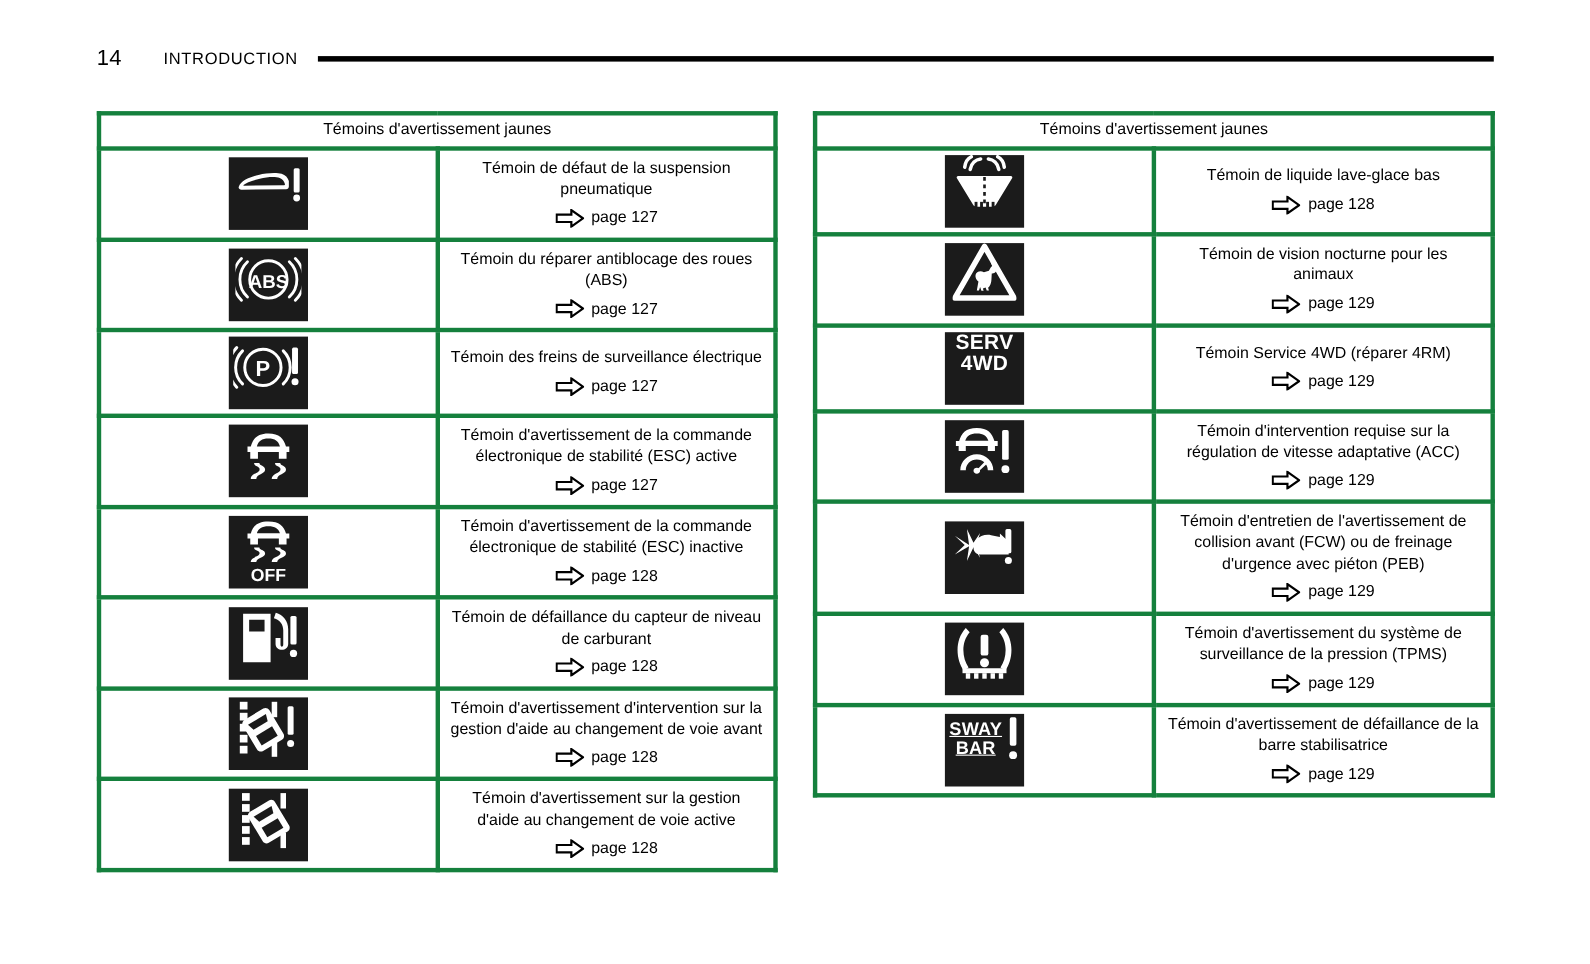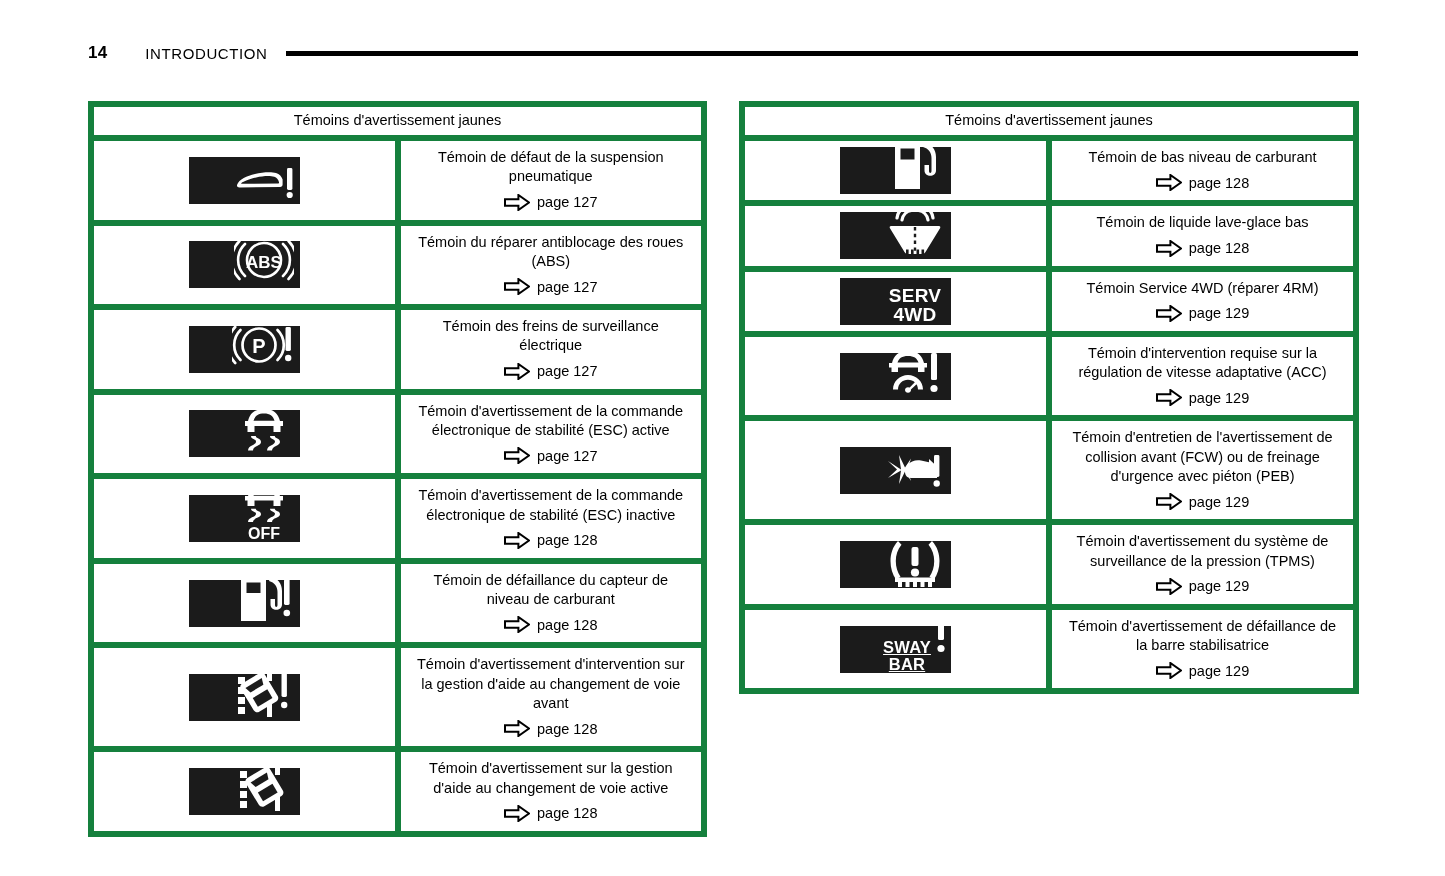--- a/index.html
+++ b/index.html
@@ -20,22 +20,22 @@
   .page-header {
     position: absolute;
     left: 88px;
     top: 42px;
     width: 1270px;
     height: 22px;
     display: flex;
     align-items: center;
   }
   .page-number {
-    font-size: 17px;
-    font-weight: bold;
+    font-size: 20px;
+    font-weight: normal;
     letter-spacing: 0.2px;
   }
   .section-title {
     font-size: 15px;
     font-weight: normal;
     letter-spacing: 0.6px;
     margin-left: 38px;
     white-space: nowrap;
   }
   .header-rule {
@@ -58,21 +58,21 @@
     border: 1px solid #000;
     border-collapse: collapse;
     table-layout: fixed;
     background: #fff;
   }
   #table-left  { position: absolute; left: 88px;  top: 0; width: 619px; }
   #table-right { position: absolute; left: 739px; top: 0; width: 620px; }
 
   .tele-table th,
   .tele-table td {
-    border: 6px solid #15803d;
+    border: 4px solid #15803d;
     padding: 0;
     vertical-align: middle;
   }
   .tele-table thead th {
     height: 24px;
     font-size: 14.5px;
     font-weight: normal;
     text-align: center;
     padding: 1px 0 3px 0;
   }
@@ -101,36 +101,34 @@
   .arrow-icon {
     display: inline-block;
     width: 26px;
     height: 17px;
     flex: none;
   }
 
   
   .tile {
     width: 72px;
-    height: 47px;
+    height: 66px;
     background: #1b1b1b;
     display: inline-flex;
-    align-items: flex-end;
+    align-items: flex-start;
     justify-content: center;
     vertical-align: middle;
-    padding-left: 39px;
   }
   .tile svg { display: block; }
   .tile-text {
     color: #ffffff;
     font-weight: bold;
     font-family: "Liberation Sans", sans-serif;
     line-height: 1.02;
     text-align: center;
-    margin-top: 44px;
   }
   .serv4wd { font-size: 19px; letter-spacing: 0.3px; }
   .swaybar-wrap {
     display: flex;
     align-items: center;
     justify-content: center;
     gap: 4px;
   }
   .swaybar-text { font-size: 16.5px; letter-spacing: 0.2px; text-decoration: underline; }
 </style>
@@ -386,43 +384,20 @@
   </table>
 
   <table class="tele-table" id="table-right">
     <thead>
       <tr>
         <th colspan="2">Témoins d'avertissement jaunes</th>
       </tr>
     </thead>
     <tbody>
 
-      <tr>
-        <td class="icon-cell">
-          <span class="tile">
-            <svg width="50" height="56" viewBox="0 0 50 56" aria-hidden="true">
-              <g fill="#fff">
-                <path d="M5 5 L30 5 L30 51 L5 51 Z M10.5 10.5 L10.5 21.5 L24.5 21.5 L24.5 10.5 Z"></path>
-                <path d="M33 9 C38.5 10.5 41.5 14.5 41.5 20 L41.5 33 C41.5 35.5 39 35.5 39 33 L39 27 L34.5 27 L34.5 32.5 C34.5 39.5 46 39.5 46 32.5 L46 19 C46 11.5 41.5 6 34.7 4 Z"></path>
-              </g>
-            </svg>
-          </span>
-        </td>
-        <td class="desc-cell">
-          <span class="desc-text">Témoin de bas niveau de carburant</span>
-          <span class="page-ref">
-            <span class="arrow-icon">
-              <svg width="26" height="17" viewBox="0 0 26 17">
-                  <path d="M1 5.2 H14.4 V1 L25 8.5 L14.4 16 V11.8 H1 Z" fill="#fff" stroke="#000" stroke-width="2"></path>
-                </svg>
-            </span>
-            <span>page 128</span>
-          </span>
-        </td>
-      </tr>
 
       <tr>
         <td class="icon-cell">
           <span class="tile">
             <svg width="58" height="52" viewBox="0 0 58 52" aria-hidden="true">
               <g fill="none" stroke="#fff" stroke-width="3.2" stroke-linecap="round">
                 <path d="M16 13 C17 7.5 21 4 25.5 3.5"></path>
                 <path d="M42 13 C41 7.5 37 4 32.5 3.5"></path>
                 <path d="M11 11 C11.5 6.5 14 3 17 1.5"></path>
                 <path d="M47 11 C46.5 6.5 44 3 41 1.5"></path>
@@ -446,20 +421,43 @@
             <span class="arrow-icon">
               <svg width="26" height="17" viewBox="0 0 26 17">
                   <path d="M1 5.2 H14.4 V1 L25 8.5 L14.4 16 V11.8 H1 Z" fill="#fff" stroke="#000" stroke-width="2"></path>
                 </svg>
             </span>
             <span>page 128</span>
           </span>
         </td>
       </tr>
 
+      <tr>
+        <td class="icon-cell">
+          <span class="tile">
+            <svg width="58" height="54" viewBox="0 0 58 54" aria-hidden="true">
+              <path d="M29 3 L56 50 L2 50 Z" fill="none" stroke="#fff" stroke-width="5" stroke-linejoin="round"></path>
+              <g fill="#fff">
+                <path d="M22 43 L23.5 35 C21 33 20 30 21.5 27.5 C23 25.2 26 25 28.5 26.5 L33 25.2 C34 23 35 21.5 36 20.8 L34.5 17.5 L36.5 18.6 L37 15.5 L38.4 18.6 L40.4 17.4 L39.2 20.6 C40.6 22 40.8 24 39.6 25.6 C38.6 27 37 27.8 35.6 27.6 L35.3 33.3 C35.2 36.3 34.2 38.8 32.3 40.7 L33 43.2 L31 43.2 L30 40.3 L27.5 41.2 L28.2 43.3 L26.2 43.3 L25 40 L24 43 Z"></path>
+              </g>
+            </svg>
+          </span>
+        </td>
+        <td class="desc-cell">
+          <span class="desc-text">Témoin de vision nocturne pour les animaux</span>
+          <span class="page-ref">
+            <span class="arrow-icon">
+              <svg width="26" height="17" viewBox="0 0 26 17">
+                  <path d="M1 5.2 H14.4 V1 L25 8.5 L14.4 16 V11.8 H1 Z" fill="#fff" stroke="#000" stroke-width="2"></path>
+                </svg>
+            </span>
+            <span>page 129</span>
+          </span>
+        </td>
+      </tr>
 
 
       <tr>
         <td class="icon-cell">
           <span class="tile">
             <span class="tile-text serv4wd">
               <span>SERV</span><br>
               <span>4WD</span>
             </span>
           </span>

